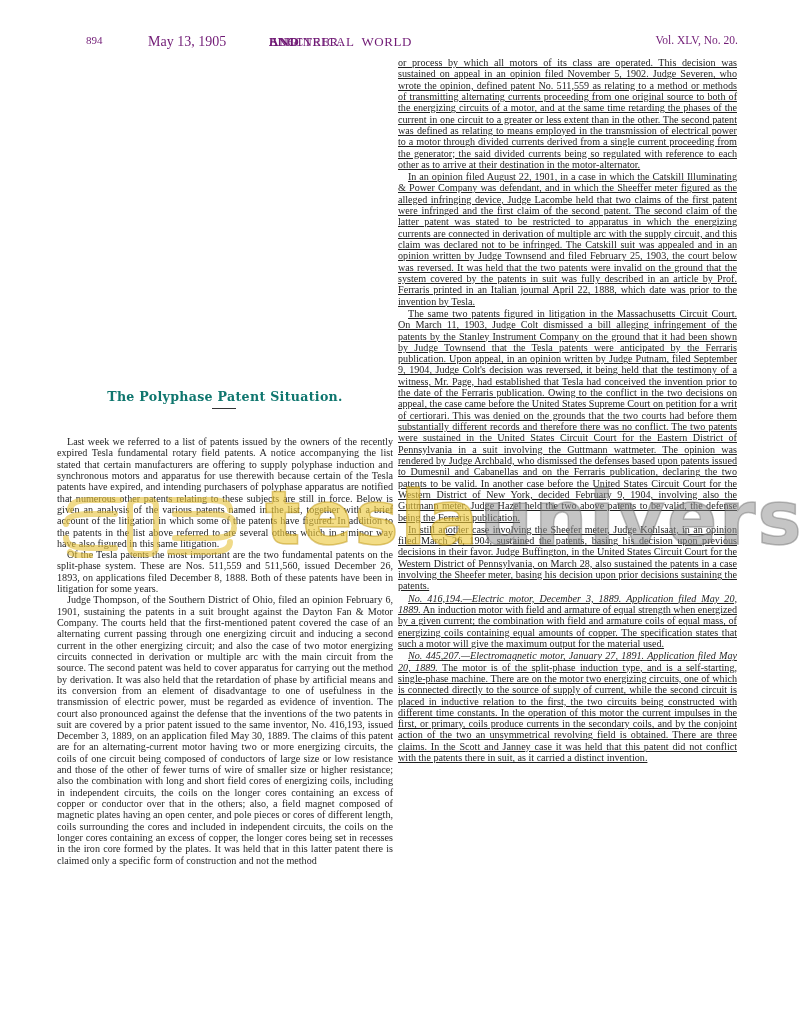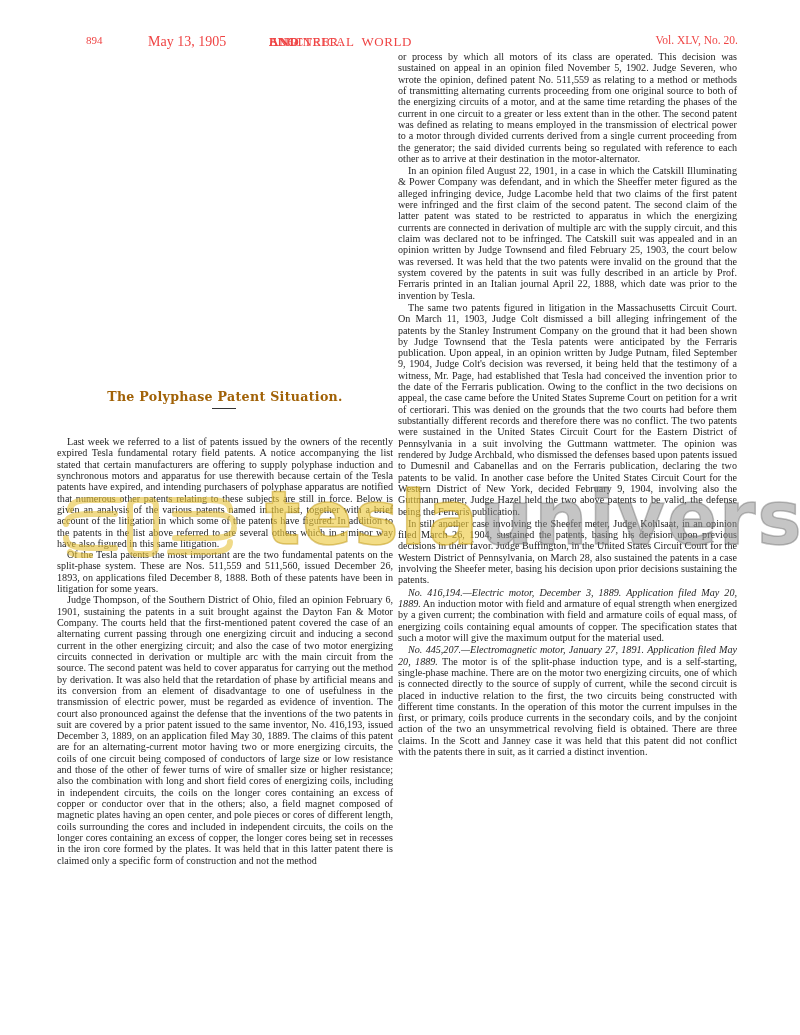--- a/index.html
+++ b/index.html
@@ -3,43 +3,43 @@
 <meta charset="utf-8">
 <style>
   html, body { margin: 0; padding: 0; background: #ffffff; }
   body {
     width: 800px; height: 1035px; position: relative; overflow: hidden;
     font-family: "Liberation Serif", "DejaVu Serif", serif;
     color: #1e1e1e;
   }
   .page-header {
     position: absolute; top: 34px; left: 86px; width: 654px; height: 18px;
-    font-size: 12.5px; color: #ef4444;
+    font-size: 12.5px; color: #701a75;
   }
   .page-header span { position: absolute; top: 0; white-space: nowrap; }
   .hdr-page { left: 0; font-size: 11px; top: 2px; }
   .hdr-date { left: 62px; font-size: 14px; }
   .hdr-title { left: 183px; font-size: 13px; letter-spacing: 0.6px; }
   .hdr-title .small { font-size: 13px; letter-spacing: 0.8px; font-weight: bold; }
   .hdr-vol { right: 2px; font-size: 11.5px; top: 1px; }
 
   .col {
     position: absolute; font-size: 10.15px; line-height: 11.32px;
     text-align: justify; hyphens: none;
   }
   .col p { margin: 0; text-indent: 10px; }
   .col p.noindent { text-indent: 0; }
   .col-left { left: 57px; top: 436px; width: 336px; }
-  .col-right { left: 398px; top: 51px; width: 339px; }
+  .col-right { left: 398px; top: 57px; width: 339px; text-decoration: underline; }
   .col-right p + p { margin-top: 1px; }
 
   .article-title {
     position: absolute; left: 57px; top: 389px; width: 336px; text-align: center;
     font-family: "DejaVu Serif", serif; font-weight: bold; font-size: 12.6px;
-    letter-spacing: 0.3px; color: #a16207;
+    letter-spacing: 0.3px; color: #0f766e;
   }
   .title-rule {
     position: absolute; left: 212px; top: 408px; width: 24px; height: 1px;
     background: #333;
   }
   .subhead {
     text-align: center; font-size: 8px; letter-spacing: 1px; text-indent: 0 !important;
     margin: 2px 0 1px 0 !important;
   }
   .it { font-style: italic; }

